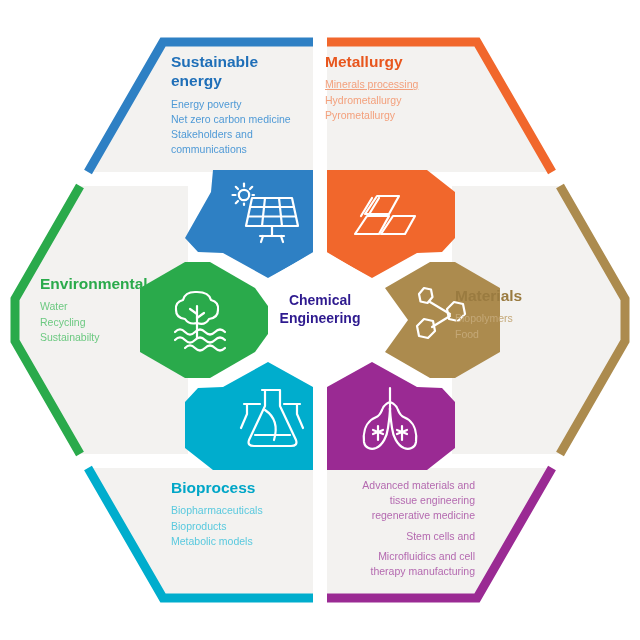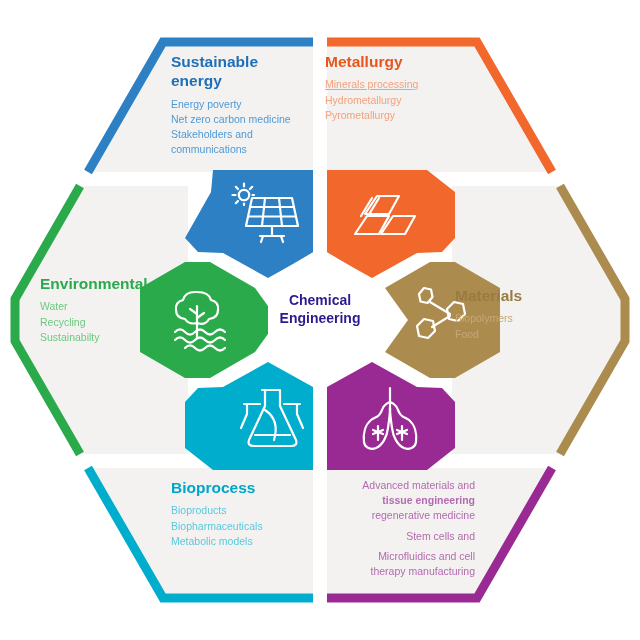--- a/index.html
+++ b/index.html
@@ -159,31 +159,31 @@
   </div>
 
   <div class="seg-label" style="left:455px;top:274px;width:145px;text-align:left;margin-top:12px;">
     <div class="seg-title" style="color:#9a7b40;">Materials</div>
     <p class="seg-item" style="color:#c4a877;">Biopolymers</p>
     <p class="seg-item" style="color:#c4a877;">Food</p>
   </div>
 
   <div class="seg-label" style="left:330px;top:478px;width:145px;text-align:right;">
     <p class="seg-item" style="color:#b46ab0;">Advanced materials and</p>
-    <p class="seg-item" style="color:#b46ab0;font-weight:bold;">tissue engineering</p>
+    <p class="seg-item" style="color:#b46ab0;">tissue engineering</p>
     <p class="seg-item" style="color:#b46ab0;">regenerative medicine</p>
     <p class="seg-item" style="color:#b46ab0;margin-top:5px;">Stem cells and</p>
     <p class="seg-item" style="color:#b46ab0;margin-top:5px;">Microfluidics and cell</p>
     <p class="seg-item" style="color:#b46ab0;">therapy manufacturing</p>
   </div>
 
   <div class="seg-label" style="left:171px;top:478px;width:150px;text-align:left;">
     <div class="seg-title" style="color:#00a6c7;">Bioprocess</div>
+    <p class="seg-item" style="color:#59c9de;">Biopharmaceuticals</p>
     <p class="seg-item" style="color:#59c9de;">Bioproducts</p>
-    <p class="seg-item" style="color:#59c9de;">Biopharmaceuticals</p>
     <p class="seg-item" style="color:#59c9de;">Metabolic models</p>
   </div>
 
   <div class="seg-label" style="left:40px;top:274px;width:145px;text-align:left;">
     <div class="seg-title" style="color:#2aaa4b;">Environmental</div>
     <p class="seg-item" style="color:#6cc981;">Water</p>
     <p class="seg-item" style="color:#6cc981;">Recycling</p>
     <p class="seg-item" style="color:#6cc981;">Sustainabilty</p>
   </div>
 

